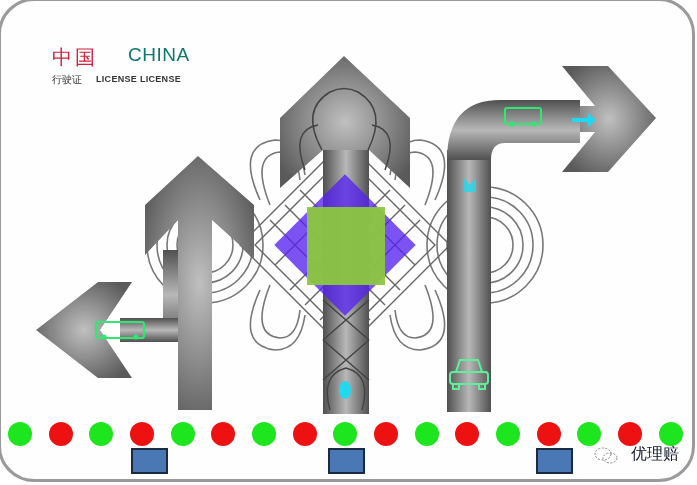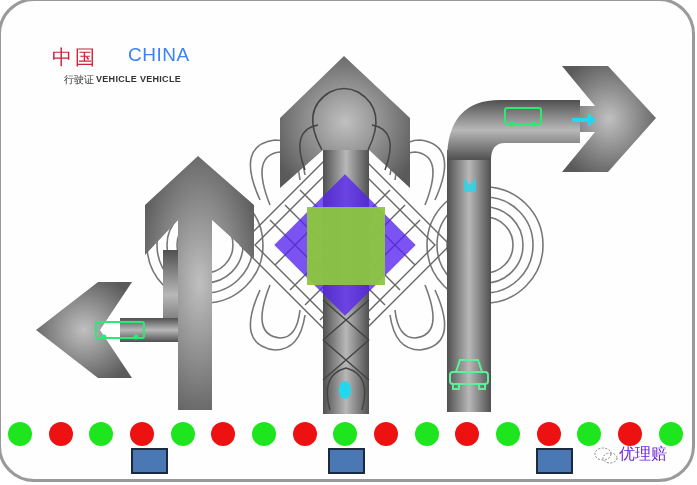--- a/index.html
+++ b/index.html
@@ -1,34 +1,34 @@
 <!DOCTYPE html>
 <html><head>
 <meta charset="utf-8">
 <style>
   html, body { margin:0; padding:0; background:#ffffff; }
   body { width:697px; height:485px; overflow:hidden; position:relative; font-family:"Liberation Sans", sans-serif; }
   .card { position:absolute; left:-2px; top:-2px; width:697px; height:484px; border:3px solid #9a9a9a; border-radius:36px; background:#fefefe; box-sizing:border-box; }
   .title-cn { position:absolute; left:52px; top:44px; font-size:20px; color:#d0203a; letter-spacing:3px; font-family:"DejaVu Sans", sans-serif; }
-  .title-en { position:absolute; left:128px; top:44px; font-size:19px; color:#3b82f6; letter-spacing:0.5px; }
-  .sub-cn { position:absolute; left:52px; top:73px; font-size:10px; color:#333; font-family:Liberation Serif, serif;margin-left:12px; }
+  .title-en { position:absolute; left:128px; top:44px; font-size:19px; color:#0f766e; letter-spacing:0.5px; }
+  .sub-cn { position:absolute; left:52px; top:73px; font-size:10px; color:#333; font-family:Liberation Serif, serif; }
   .sub-en { position:absolute; left:96px; top:74px; font-size:9px; color:#333; letter-spacing:0.3px; font-weight:bold; }
   svg.art { position:absolute; left:0; top:0; }
-  .watermark { position:absolute; left:593px; top:444px; display:flex; align-items:center; gap:0; color:#6d28d9; font-size:16px; font-family:"DejaVu Sans", sans-serif; }
+  .watermark { position:absolute; left:593px; top:444px; display:flex; align-items:center; gap:12px; color:#0f172a; font-size:16px; font-family:"DejaVu Sans", sans-serif; }
   .wm-icon { width:26px; height:18px; }
 </style>
 </head>
 <body>
 
 <div class="card"></div>
 
 <div class="title-cn">中国</div>
 <div class="title-en">CHINA</div>
 <div class="sub-cn">行驶证</div>
-<div class="sub-en">VEHICLE VEHICLE</div>
+<div class="sub-en">LICENSE LICENSE</div>
 
 <svg class="art" width="697" height="485" viewBox="0 0 697 485">
   <defs>
     <linearGradient id="gH" x1="0" y1="0" x2="1" y2="0">
       <stop offset="0" stop-color="#505050"></stop>
       <stop offset="0.5" stop-color="#b8b8b8"></stop>
       <stop offset="1" stop-color="#505050"></stop>
     </linearGradient>
     <linearGradient id="gV" x1="0" y1="0" x2="0" y2="1">
       <stop offset="0" stop-color="#505050"></stop>

